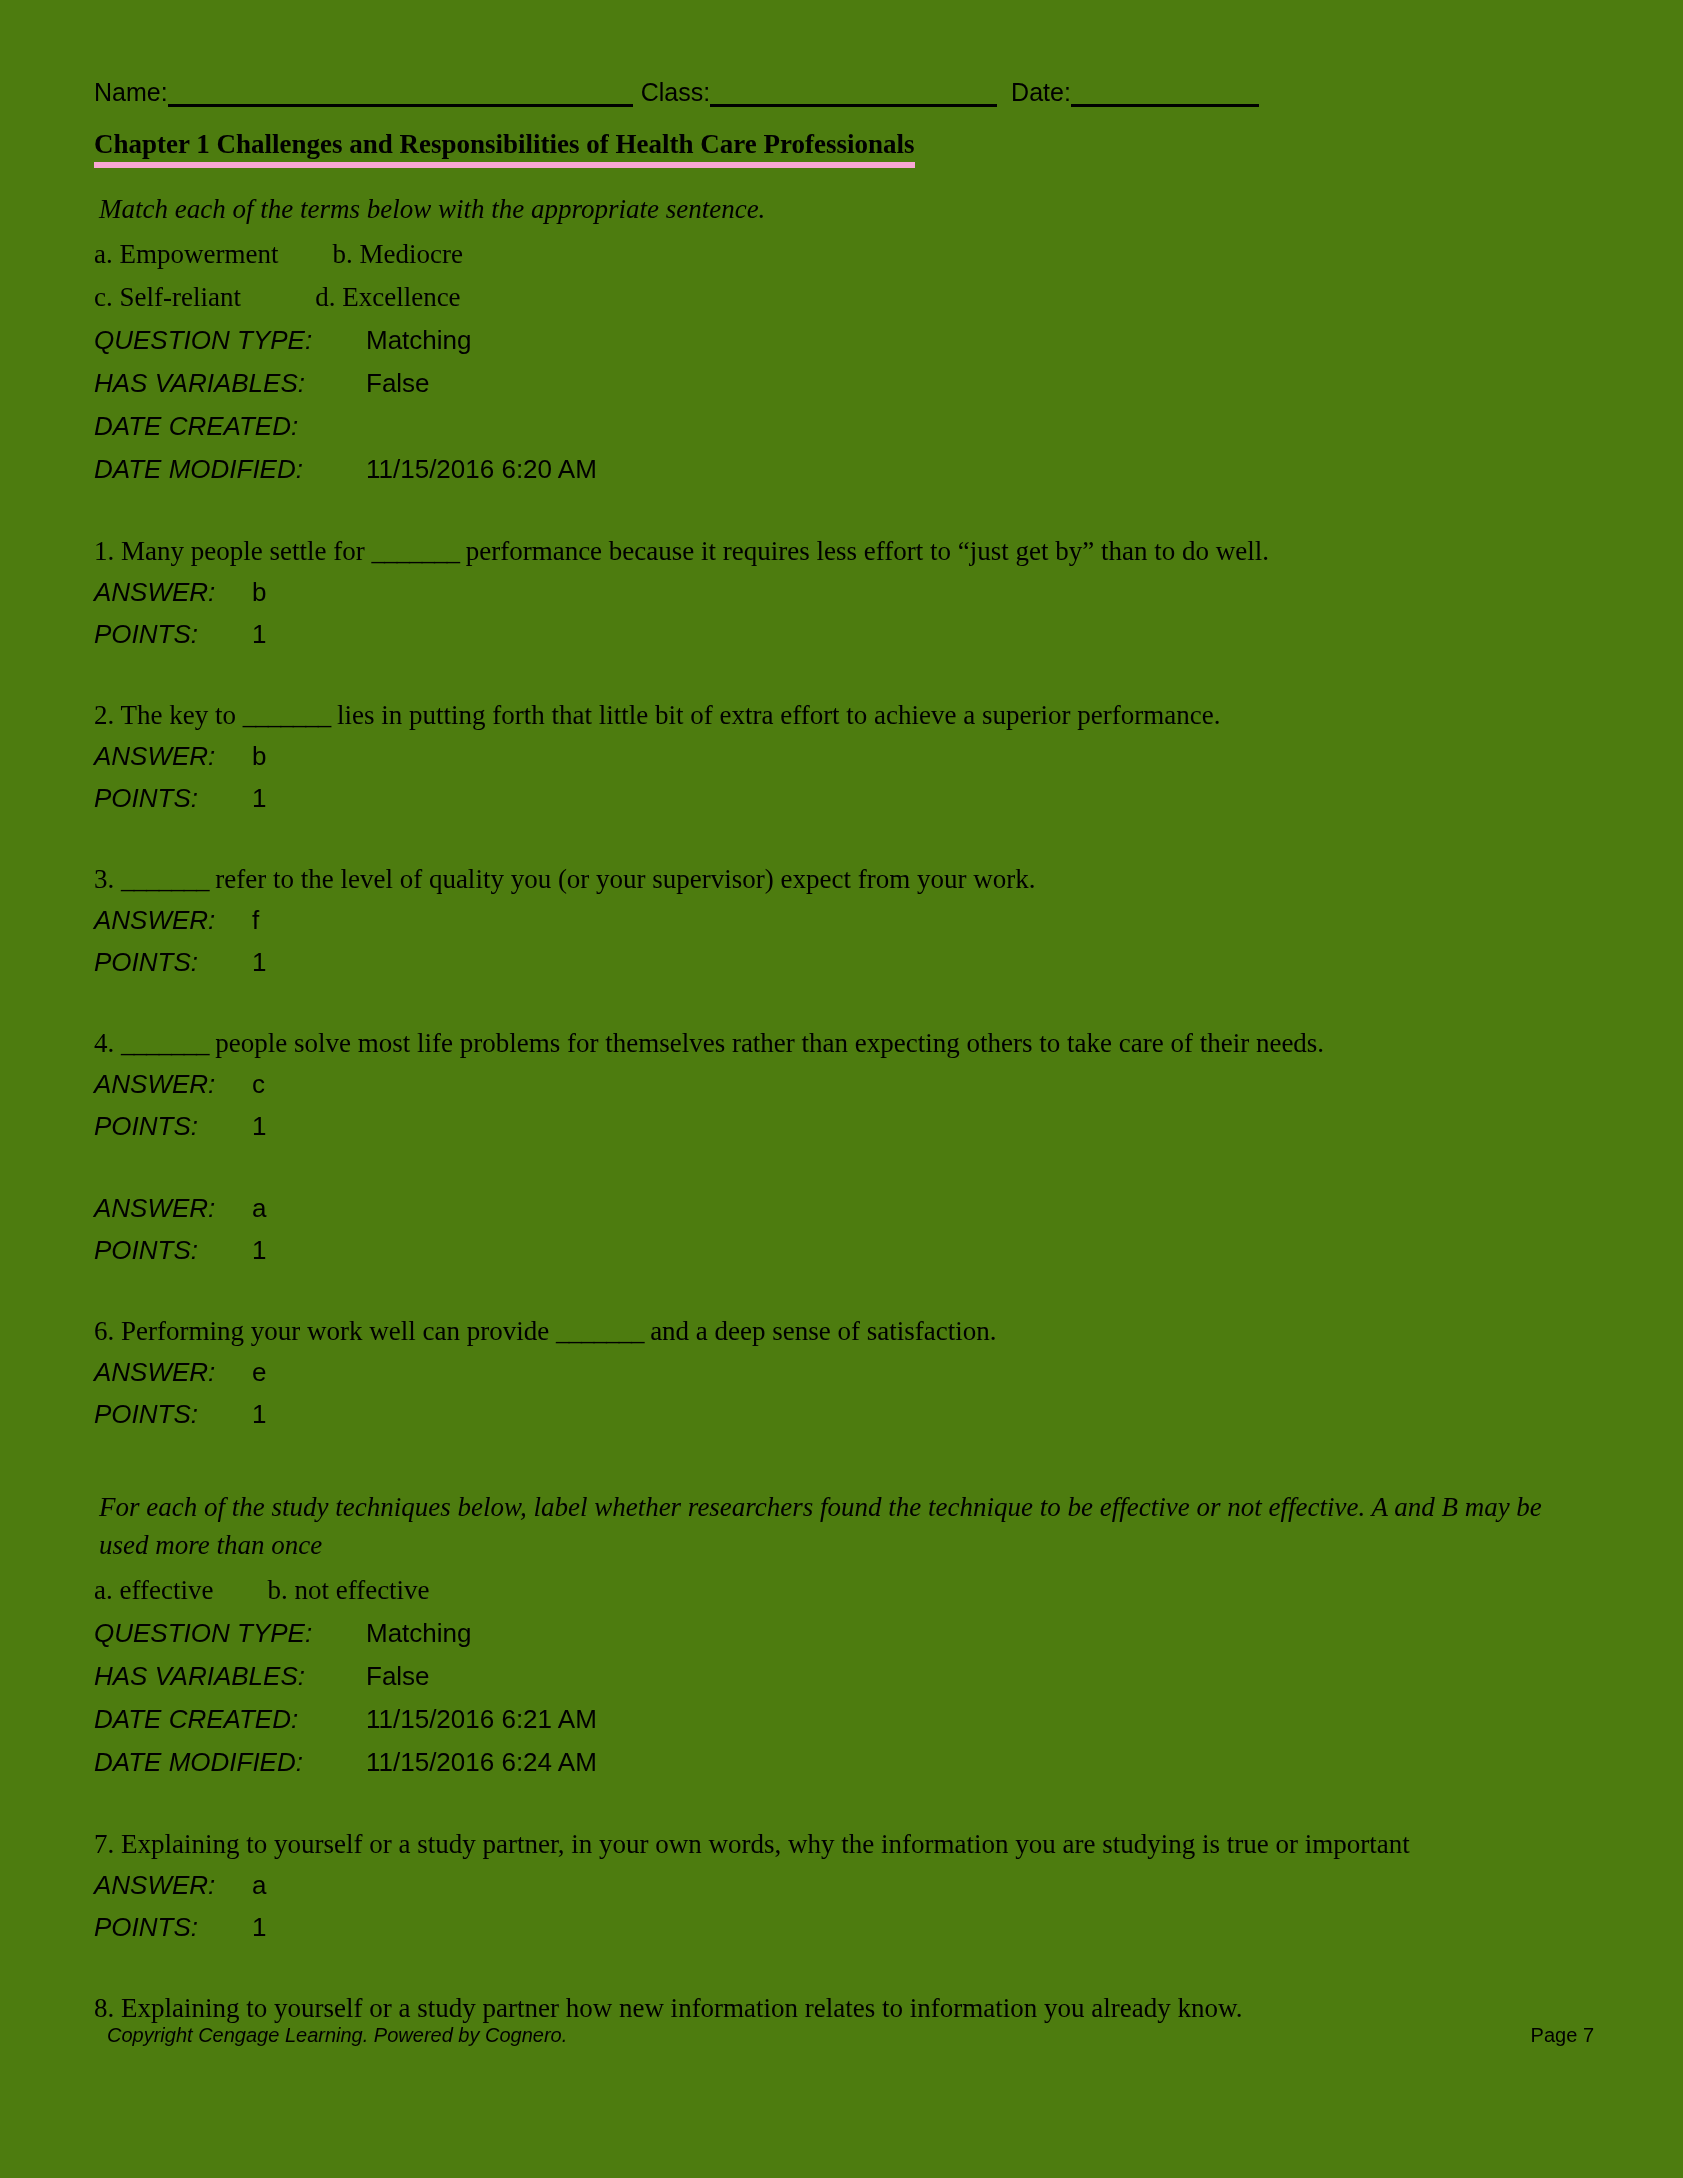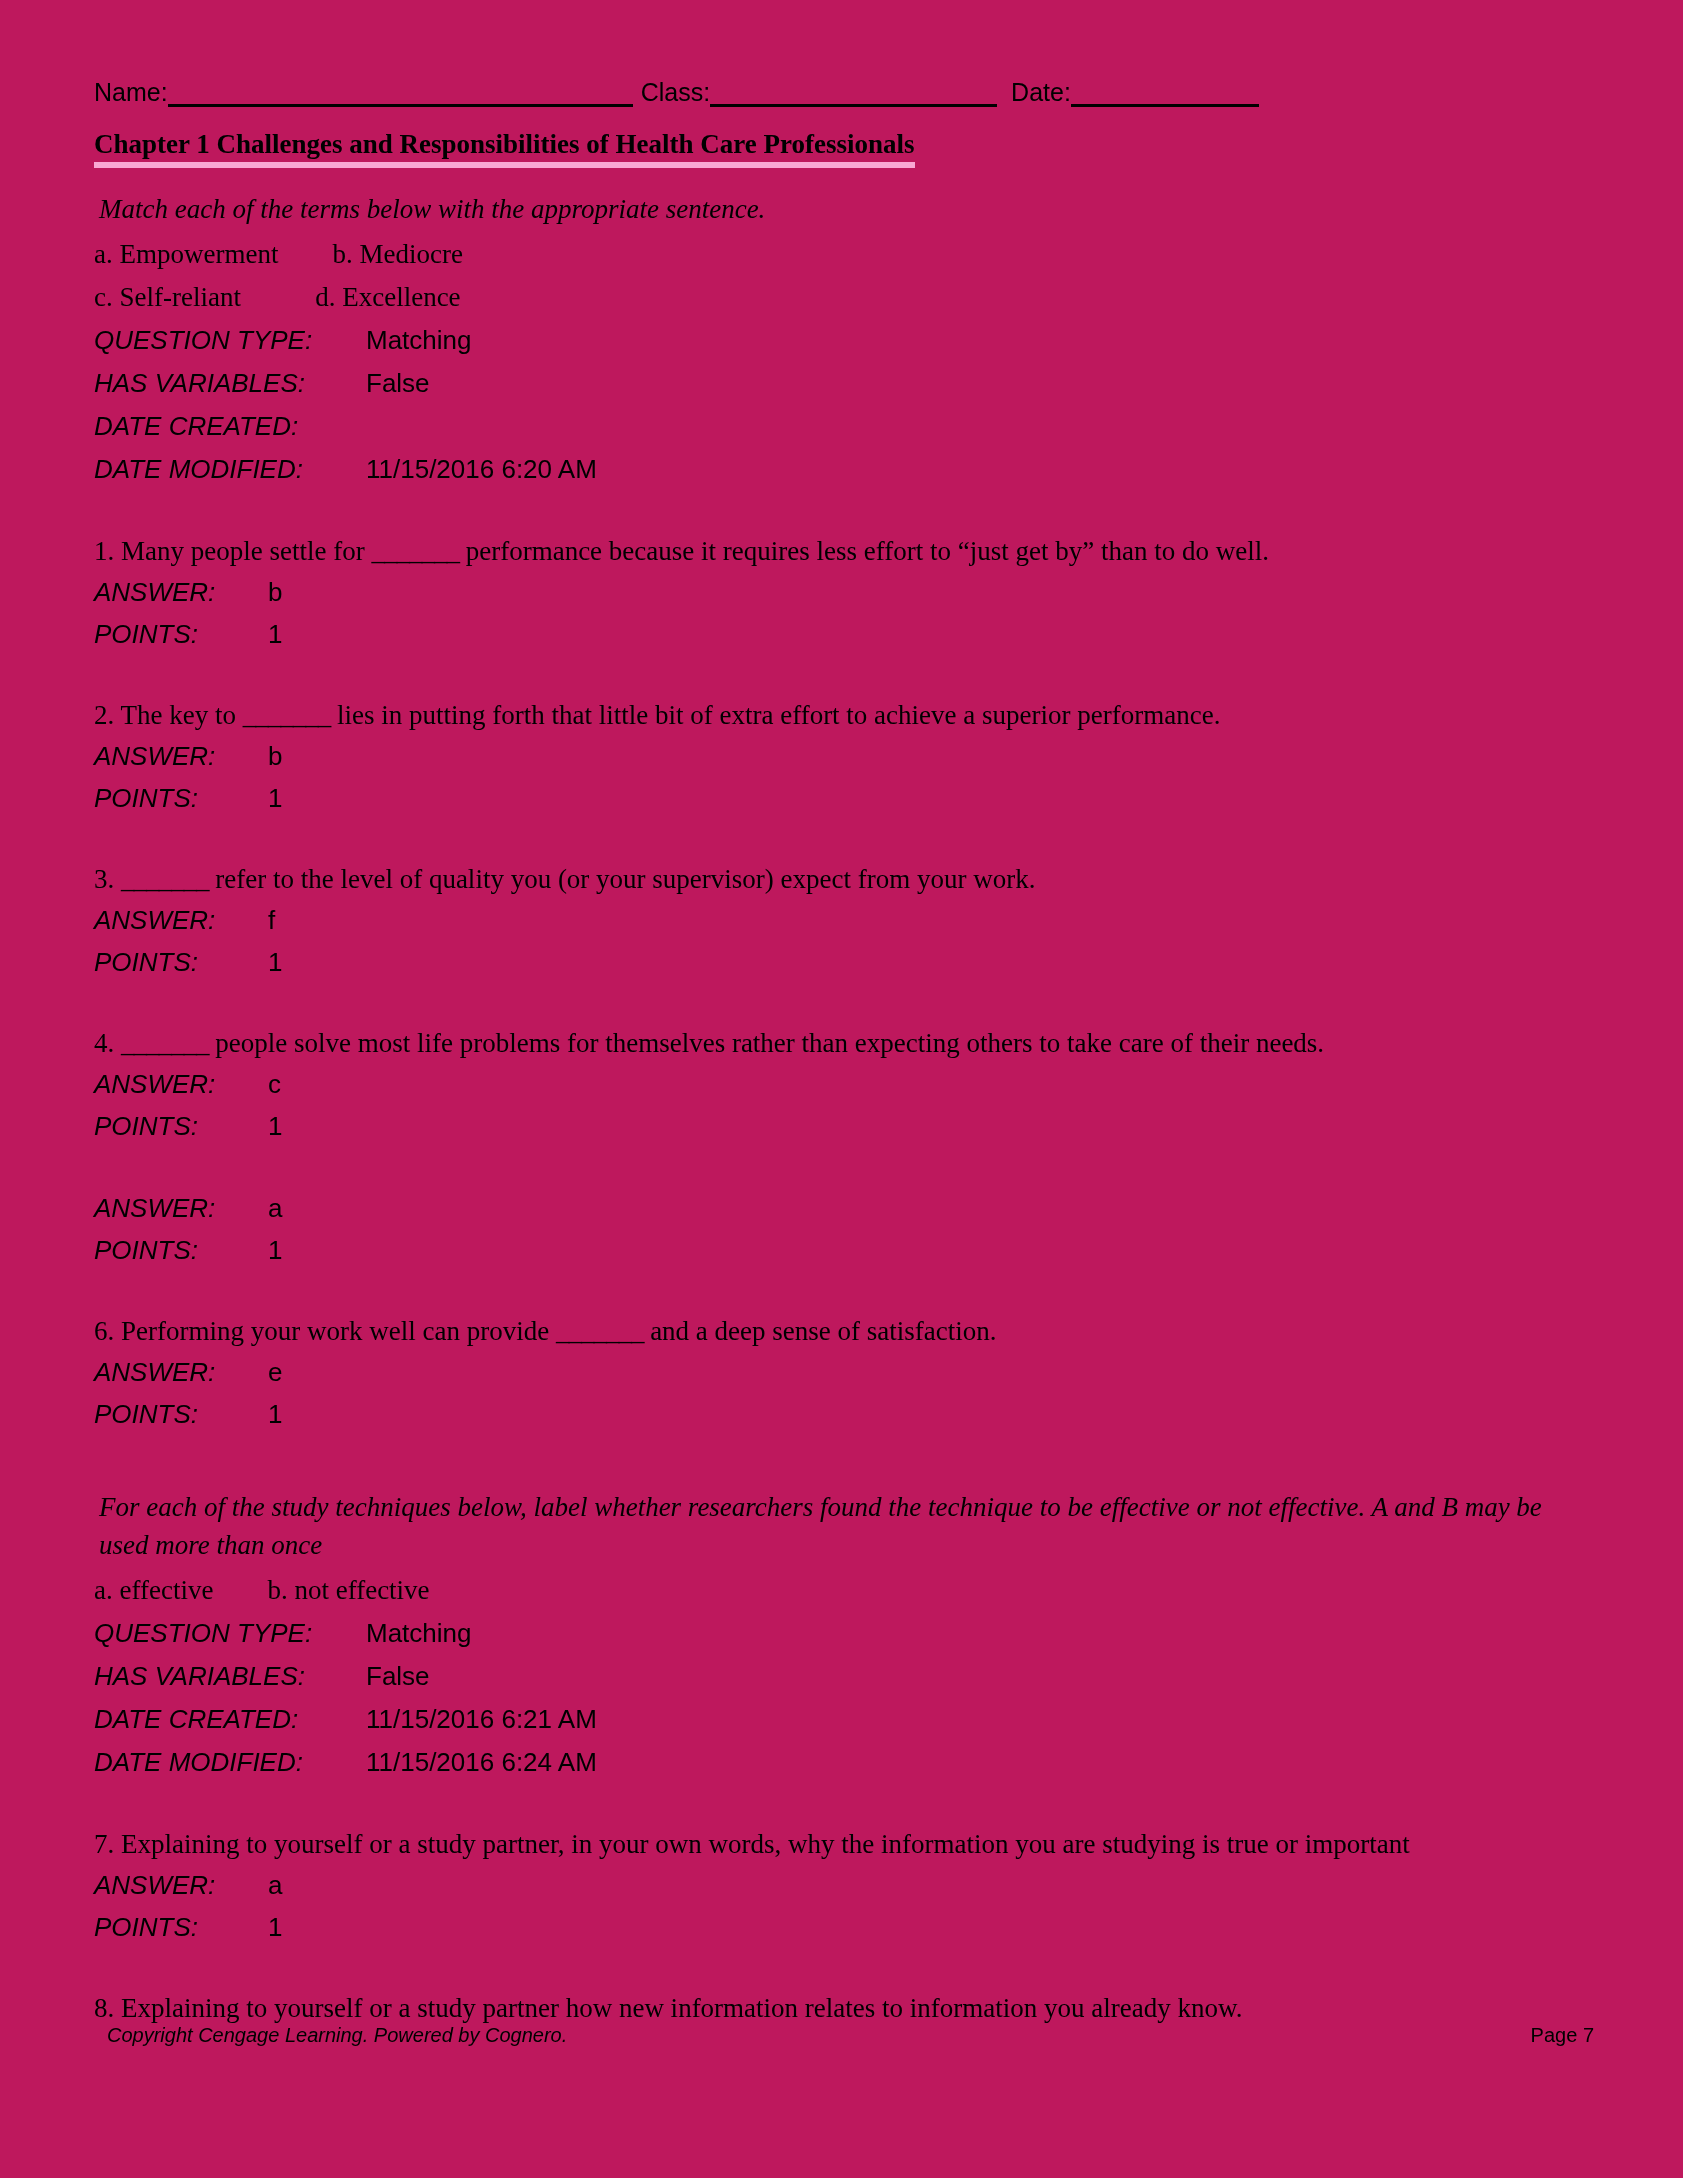--- a/index.html
+++ b/index.html
@@ -15,21 +15,21 @@
     color: #000000;
     overflow: hidden;
   }
 
   .page {
     position: absolute;
     left: 0;
     top: 0;
     width: 1683px;
     height: 2178px;
-    background: #be185d;
+    background: #4d7c0f;
   }
 
   .content {
     position: absolute;
     left: 94px;
     top: 77px;
     width: 1495px;
   }
 
   
@@ -110,21 +110,20 @@
     font-style: normal;
     flex: 1 1 auto;
   }
 
   .answer-row {
     font-family: "Liberation Sans", "DejaVu Sans", sans-serif;
     font-size: 26px;
     line-height: 42px;
     display: flex;
     margin: 0;
-    gap: 16px;
   }
   .answer-label {
     font-style: italic;
     flex: 0 0 158px;
   }
   .answer-value {
     font-style: normal;
     flex: 1 1 auto;
   }
   .gap-md { height: 40px; }

